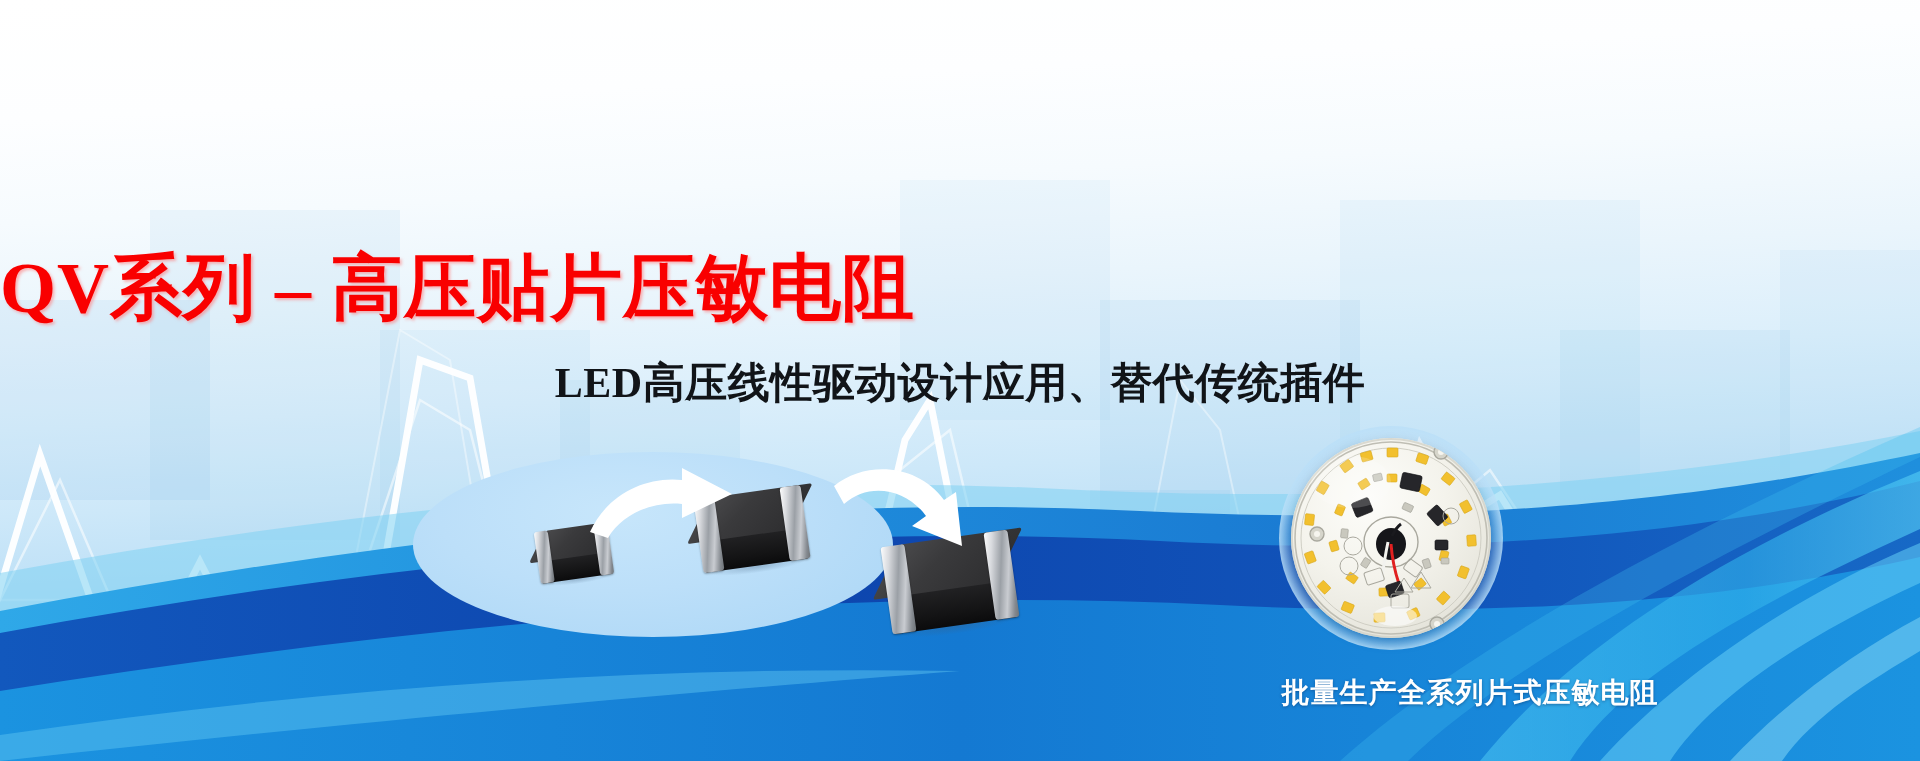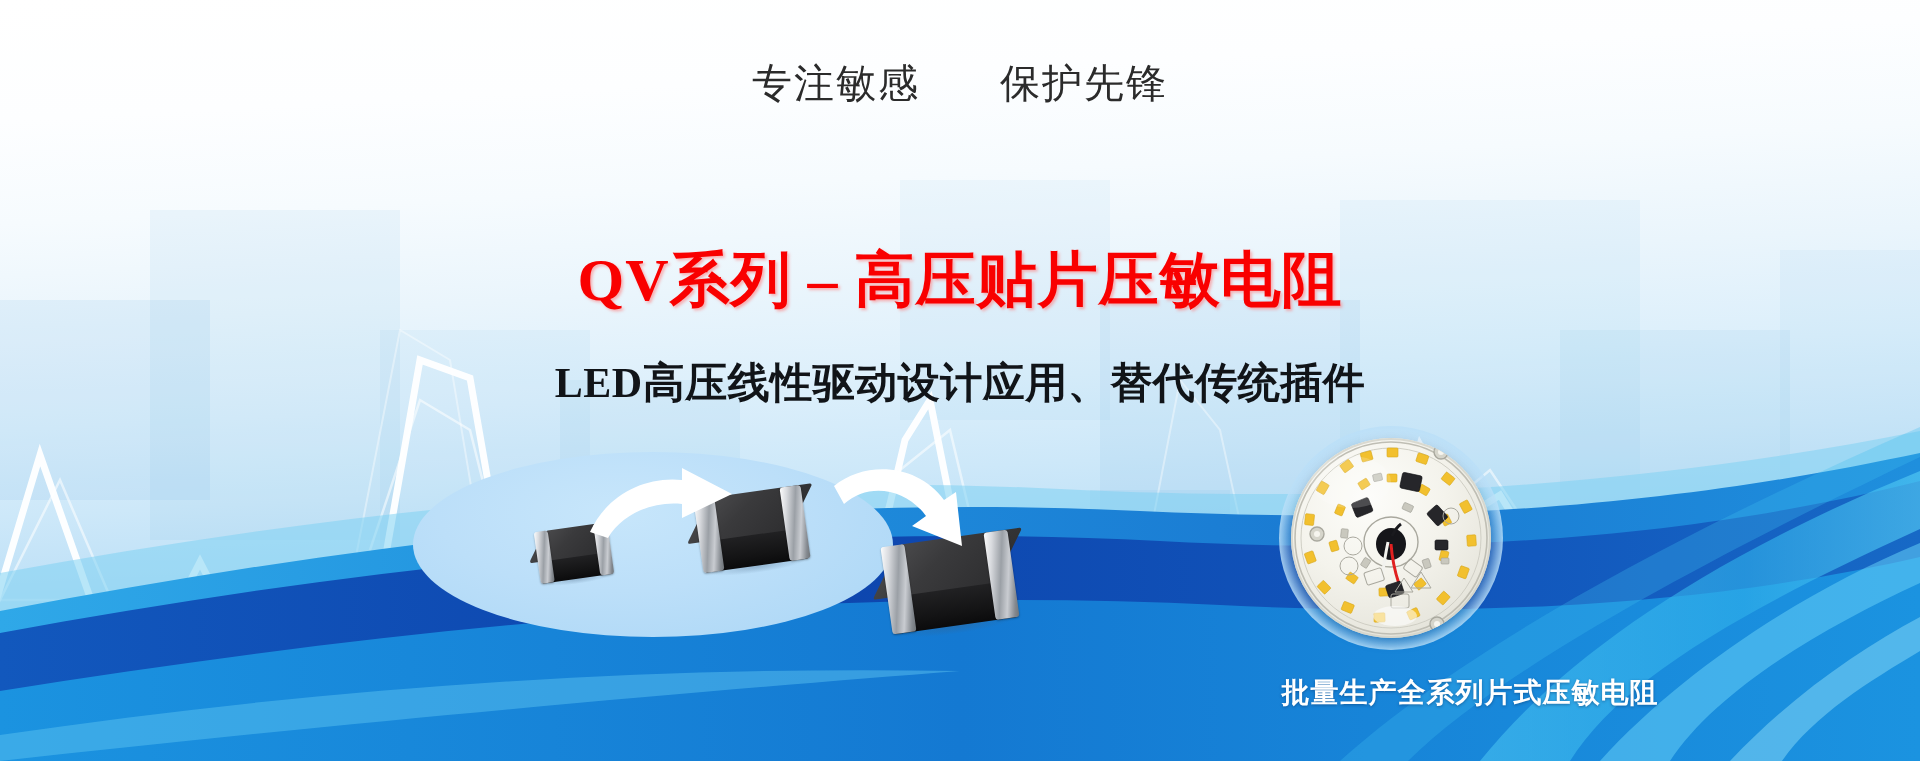--- a/index.html
+++ b/index.html
@@ -100,23 +100,22 @@
     position:absolute;left:0;top:56px;width:1920px;
     text-align:center;
     font-family:"Liberation Serif","DejaVu Serif",serif;
     font-size:40px;color:#2b2b2b;letter-spacing:2px;
     font-weight:400;
   }
   .tagline .sp{display:inline-block;width:56px;}
 
   .title{
     position:absolute;left:0;top:240px;width:1920px;
-    text-align:center;
     font-family:"Liberation Serif","DejaVu Serif",serif;
-    font-weight:bold;font-size:60px;
+    font-weight:bold;font-size:72px;
     color:#f90000;letter-spacing:1px;
     text-shadow:2px 2px 3px rgba(255,120,120,.55);
   }
   .subtitle{
     position:absolute;left:0;top:355px;width:1920px;
     text-align:center;
     font-family:"Liberation Serif","DejaVu Serif",serif;
     font-weight:bold;font-size:42px;
     color:#111418;letter-spacing:.5px;
   }
@@ -336,25 +335,20 @@
         <path d="M104,154 l9,-14 l9,14 Z"></path>
         <rect x="100" y="156" width="18" height="14" rx="2"></rect>
         <circle cx="160" cy="78" r="8"></circle>
       </g>
 
       <ellipse cx="104" cy="178" rx="22" ry="10" fill="#ffffff" opacity=".55"></ellipse>
       <ellipse cx="60" cy="44" rx="40" ry="26" fill="#ffffff" opacity=".18"></ellipse>
     </svg>
   </div>
 
-  <div class="tagline">
-    <span>专注敏感</span>
-    <span class="sp"></span>
-    <span>保护先锋</span>
-  </div>
 
   <div class="title">QV系列 – 高压贴片压敏电阻</div>
 
   <div class="subtitle">LED高压线性驱动设计应用、替代传统插件</div>
 
   <div class="footnote">批量生产全系列片式压敏电阻</div>
 
 </div>
 
 </body></html>

